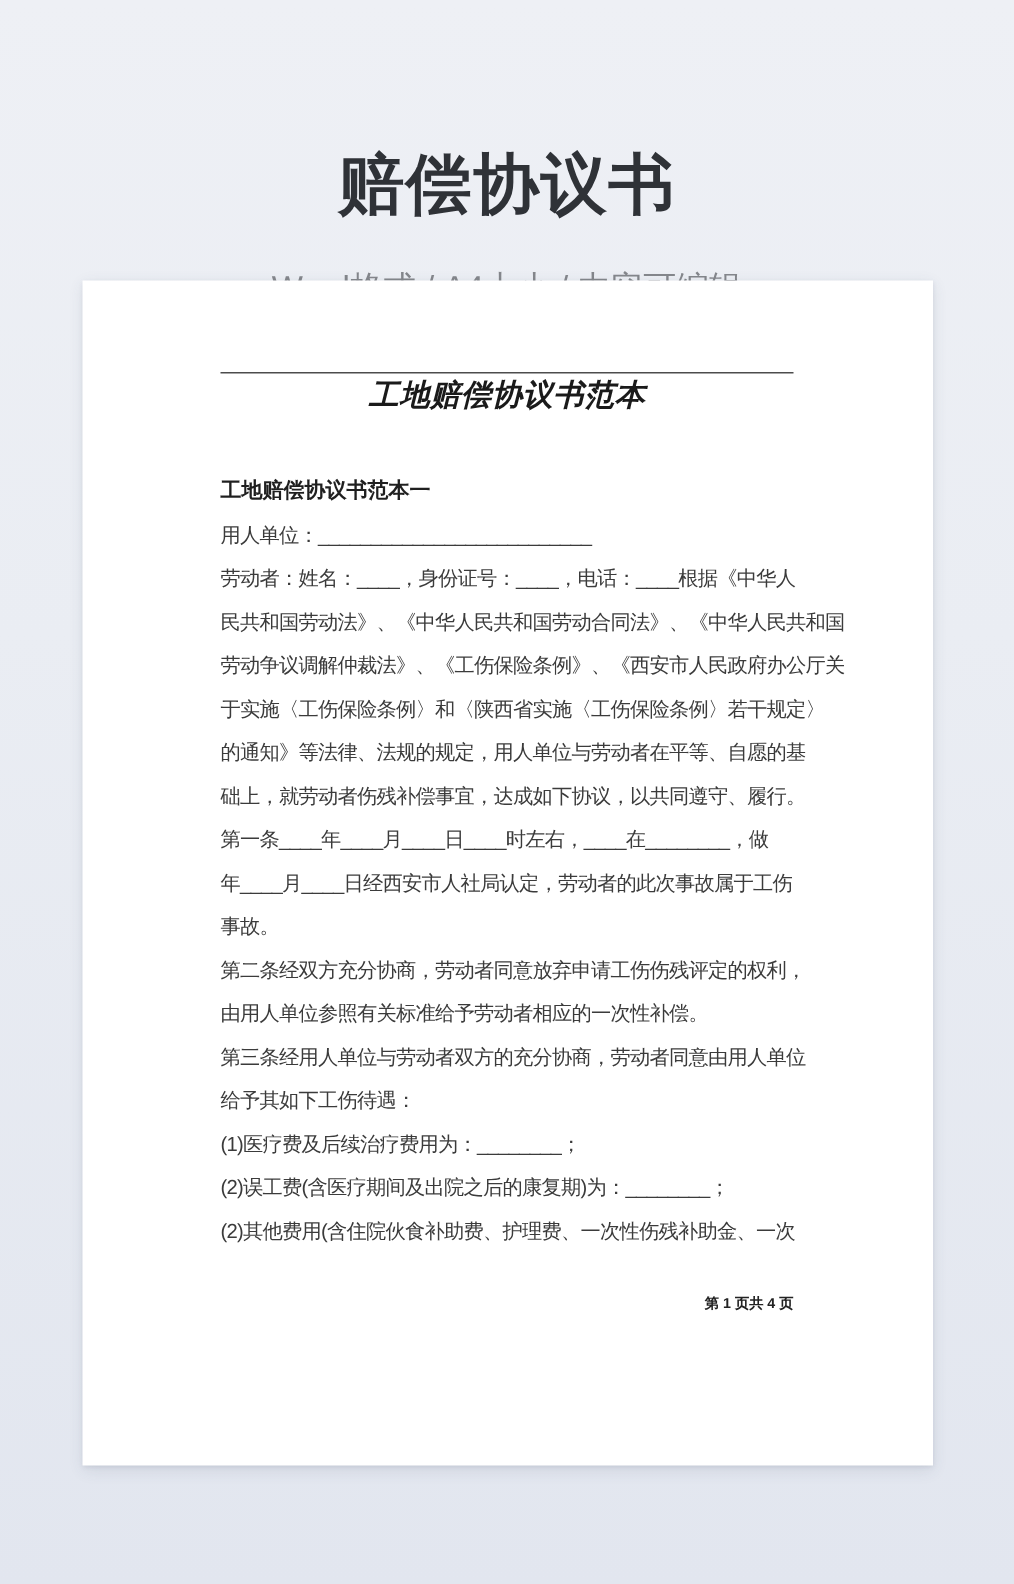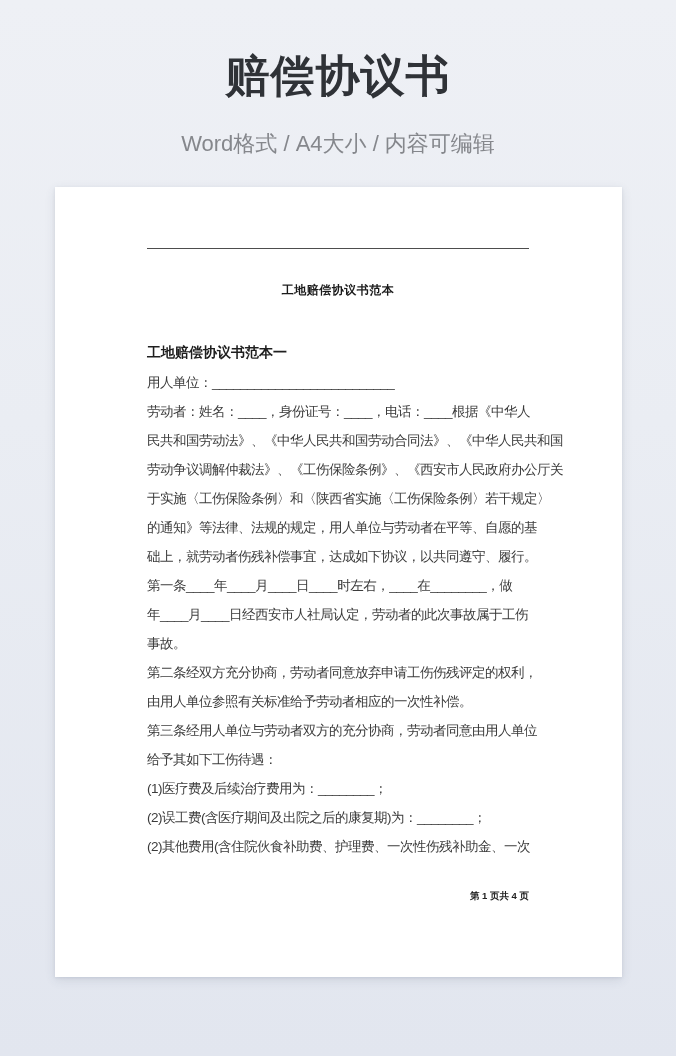--- a/index.html
+++ b/index.html
@@ -6,21 +6,21 @@
   html, body {
     width: 676px; height: 1056px;
     font-family: "Liberation Sans", "DejaVu Sans", sans-serif;
   }
   body {
     background: linear-gradient(180deg, #eef0f5 0%, #eaedf3 40%, #e2e6ef 100%);
     position: relative;
     overflow: hidden;
   }
   .site-header {
-    padding-top: 50px;
+    padding-top: 98px;
     text-align: center;
   }
   .site-title {
     font-size: 44px;
     font-weight: bold;
     color: #2f3237;
     letter-spacing: 1px;
     line-height: 52px;
   }
   .site-subtitle {
@@ -38,29 +38,30 @@
     background: #ffffff;
     box-shadow: 0 3px 10px rgba(60, 70, 95, 0.12), 0 1px 3px rgba(60, 70, 95, 0.10);
     padding: 0 93px 0 92px;
   }
   .doc-rule {
     margin-top: 61px;
     border-top: 1px solid #4d4d4d;
     height: 0;
   }
   .doc-title {
-    margin-top: 26px;
+    margin-top: 0;
     height: 30px;
     line-height: 30px;
     text-align: center;
-    font-size: 12px;
+    font-size: 20px;
     font-weight: bold;
     color: #1a1a1a;
     letter-spacing: 0.5px;
     white-space: nowrap;
+    font-style: italic;
   }
   .doc-heading {
     margin-top: 33px;
     height: 29px;
     line-height: 29px;
     font-size: 14px;
     font-weight: bold;
     color: #1f1f1f;
     white-space: nowrap;
   }

